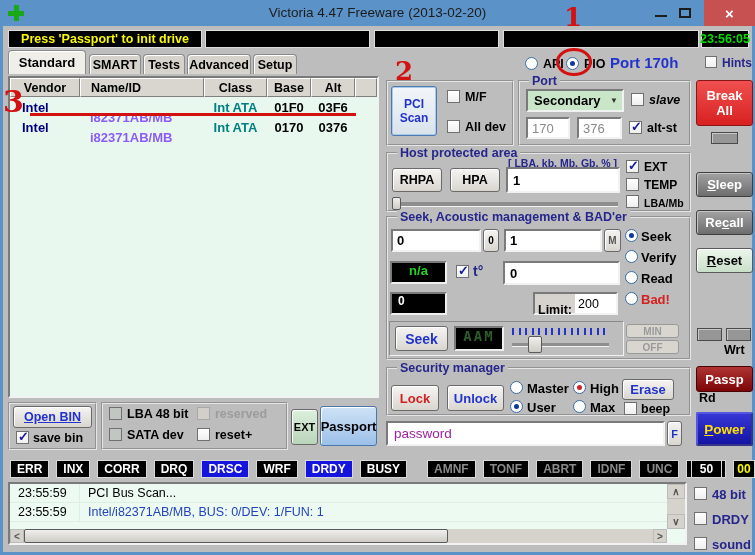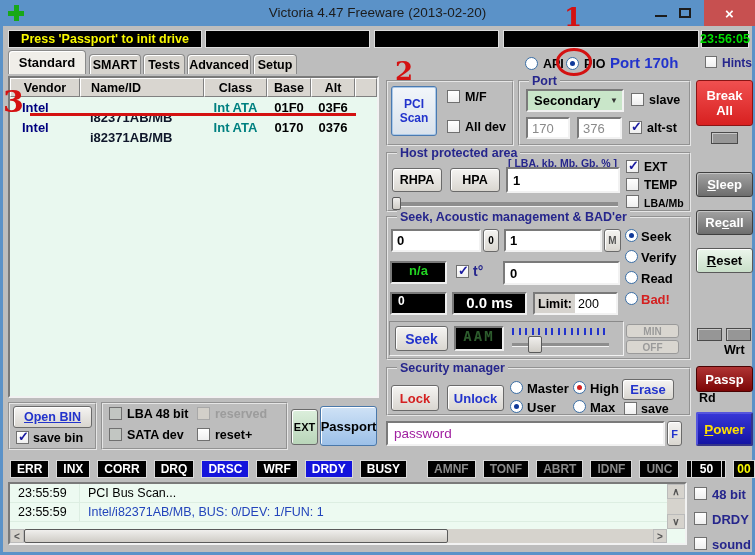--- a/index.html
+++ b/index.html
@@ -48,21 +48,21 @@
 
   
   .dev-table { background:#e9f8ef; border:2px solid; border-color:#7a7a7a #f2f2f2 #f2f2f2 #7a7a7a; }
   .hdr-row { display:flex; height:19px; }
   .hdr-cell { background:#d9d6d0; border:1px solid; border-color:#fff #808080 #808080 #fff;
               display:flex; align-items:center; font-size:12.5px; padding-left:10px; }
   .hdr-cell.center { justify-content:center; padding-left:0; }
   .dev-row { display:flex; height:20px; font-size:13px; align-items:center; }
   .dc { display:flex; align-items:center; }
   .c-vendor { width:70px; padding-left:12px; color:#00007f; }
-  .c-name { width:124px; padding-left:10px; color:#0f172a;margin-top:21px; }
+  .c-name { width:124px; padding-left:10px; color:#8b5cf6;margin-top:21px; }
   .c-cls { width:63px; justify-content:center; color:#008080; }
   .c-base { width:44px; justify-content:center; }
   .c-alt { width:44px; justify-content:center; }
 
   .navy { color:#26268c; }
   .blue-txt { color:#2233cc; }
   .red-txt { color:#d42020; }
   .label { position:absolute; white-space:nowrap; display:flex; align-items:center; height:14px; }
 
   .dark-btn { background:linear-gradient(#a2a2a2,#6d6d6d); border:1px solid #3f3f3f; border-radius:3px;
@@ -200,21 +200,21 @@
   <div class="label" style="left:465px; top:120px; font-size:12.5px;">All dev</div>
 
   <div class="a groove" style="left:518px; top:80px; width:173px; height:66px;">
     <span class="gtitle">Port</span>
   </div>
   <div class="a sunken" style="left:526px; top:89px; width:98px; height:23px; background:#c9e6c9; display:flex; align-items:center;">
     <span style="padding-left:6px; font-size:13px;">Secondary</span>
     <span style="position:absolute; right:4px; font-size:8px; color:#333;">▼</span>
   </div>
   <div class="a cb" style="left:631px; top:93px;"></div>
-  <div class="label" style="left:649px; top:93px; font-size:12.5px;">slave</div>
+  <div class="label" style="left:649px; top:93px; font-size:12.5px;font-style:italic;">slave</div>
   <div class="a sunken" style="left:526px; top:117px; width:44px; height:22px; display:flex; align-items:center;">
     <span style="padding-left:4px; color:#8a8a8a; font-weight:400; font-size:13px;">170</span>
   </div>
   <div class="a sunken" style="left:577px; top:117px; width:45px; height:22px; display:flex; align-items:center;">
     <span style="padding-left:4px; color:#8a8a8a; font-weight:400; font-size:13px;">376</span>
   </div>
   <div class="a cb checked" style="left:629px; top:121px;"></div>
   <div class="label" style="left:647px; top:121px; font-size:12.5px;">alt-st</div>
 
   <div class="a groove" style="left:386px; top:152px; width:305px; height:60px;">
@@ -268,25 +268,22 @@
   </div>
   <div class="a cb checked" style="left:456px; top:265px;"></div>
   <div class="label navy" style="left:473px; top:264px; font-size:14px;">t°</div>
   <div class="a sunken" style="left:503px; top:261px; width:117px; height:24px; display:flex; align-items:center;">
     <span style="padding-left:5px; font-size:13px;">0</span>
   </div>
 
   <div class="a blackbox" style="left:390px; top:292px; width:57px; height:23px; justify-content:flex-start;">
     <span style="color:#fff; font-size:12px; padding-left:6px;">0</span>
   </div>
-  <div class="a blackbox" style="left:452px; top:292px; width:75px; height:23px;">
-    <span style="color:#fff; font-size:15px;">0.0 ms</span>
-  </div>
   <div class="a sunken" style="left:533px; top:292px; width:85px; height:23px; display:flex; align-items:stretch; background:#d6d3ce;">
-    <span style="display:flex; align-items:center; padding:9px 3px; font-size:12.5px;">Limit:</span>
+    <span style="display:flex; align-items:center; padding:16px 3px; font-size:12.5px;">Limit:</span>
     <span style="display:flex; align-items:center; flex:1; background:#fff; padding-left:3px; font-size:12.5px; font-weight:400;">200</span>
   </div>
 
   <div class="a" style="left:389px; top:321px; width:235px; height:35px; border:1px solid; border-color:#8a8a8a #f2f2f2 #f2f2f2 #8a8a8a;"></div>
   <div class="a btn" style="left:395px; top:326px; width:53px; height:25px;">
     <span class="blue-txt" style="font-size:14px;">Seek</span>
   </div>
   <div class="a blackbox" style="left:454px; top:326px; width:50px; height:25px;">
     <span class="aam-text">AAM</span>
   </div>
@@ -314,21 +311,21 @@
   <div class="a radio sel" style="left:510px; top:400px;"></div>
   <div class="label" style="left:527px; top:400px; font-size:13px;">User</div>
   <div class="a radio sel red" style="left:573px; top:381px;"></div>
   <div class="label" style="left:590px; top:381px; font-size:13px;">High</div>
   <div class="a radio" style="left:573px; top:400px;"></div>
   <div class="label" style="left:590px; top:400px; font-size:13px;">Max</div>
   <div class="a btn" style="left:622px; top:379px; width:52px; height:21px;">
     <span class="blue-txt" style="font-size:13px;">Erase</span>
   </div>
   <div class="a cb" style="left:624px; top:402px;"></div>
-  <div class="label" style="left:641px; top:402px; font-size:12.5px;">save</div>
+  <div class="label" style="left:641px; top:402px; font-size:12.5px;">beep</div>
 
   <div class="a sunken" style="left:386px; top:421px; width:279px; height:25px; display:flex; align-items:center;">
     <span style="padding-left:6px; color:#a020a0; font-size:13.5px; font-weight:400;">password</span>
   </div>
   <div class="a btn" style="left:667px; top:421px; width:15px; height:25px;">
     <span class="blue-txt" style="font-size:11px;">F</span>
   </div>
 
   <div class="a red-btn flex" style="left:696px; top:80px; width:57px; height:46px; flex-direction:column;">
     <span style="font-size:13px;">Break</span>

